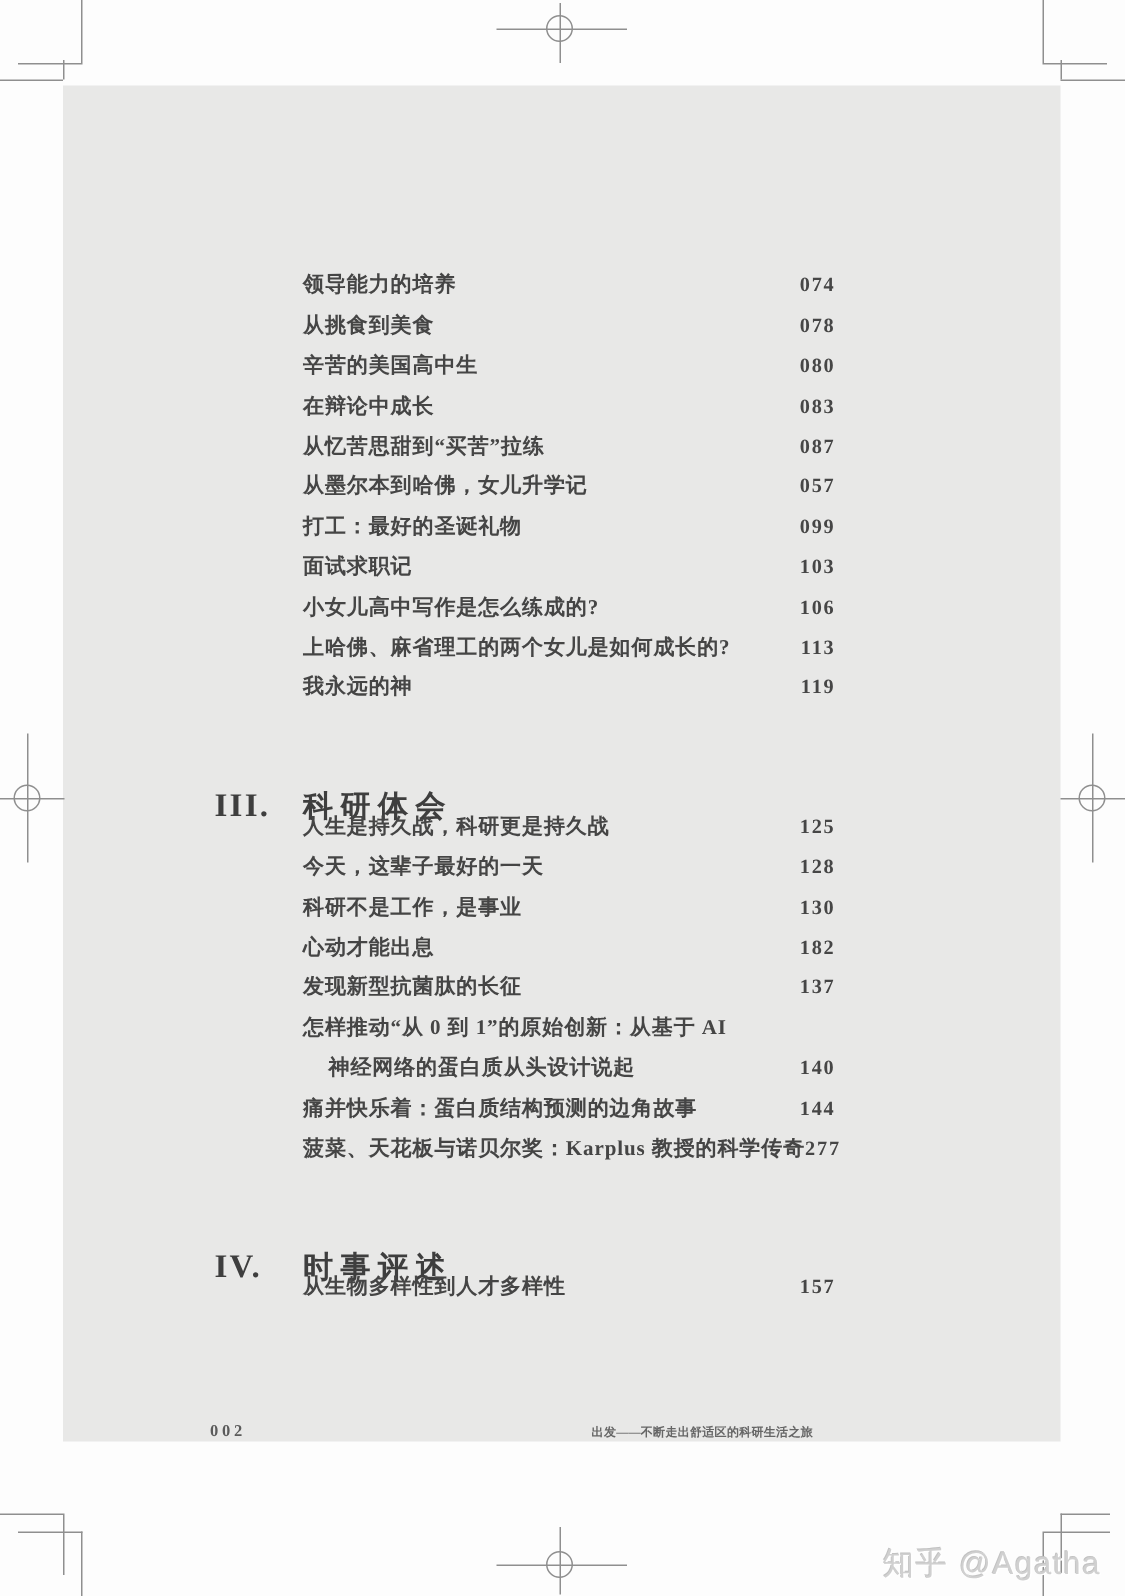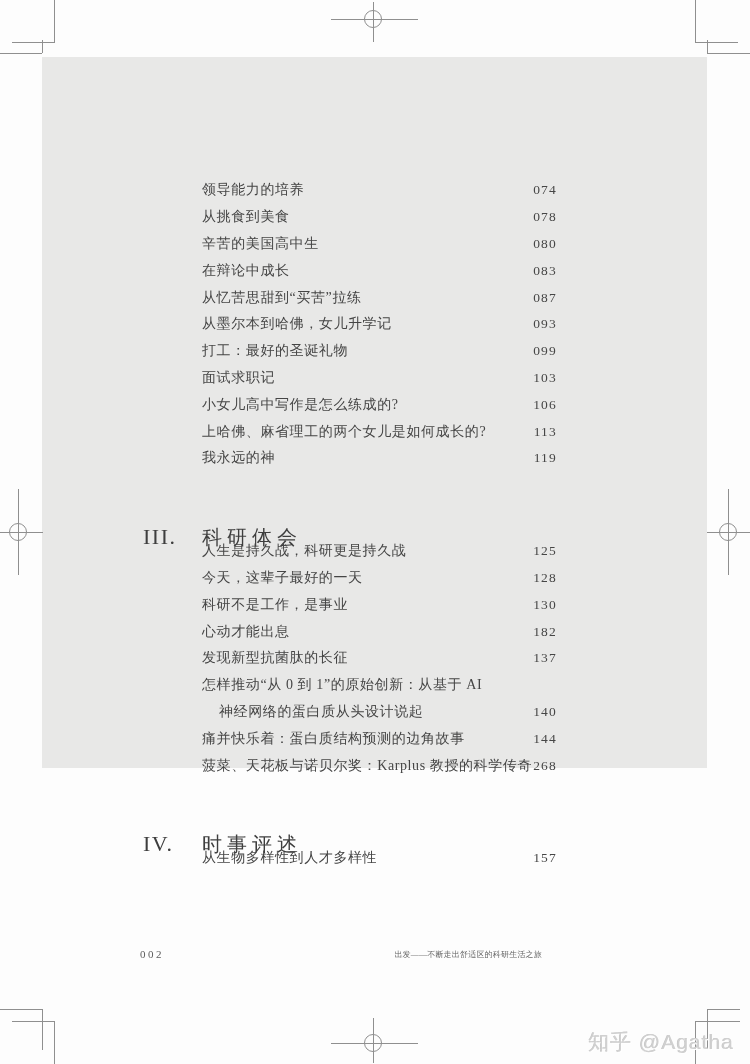--- a/index.html
+++ b/index.html
@@ -3,22 +3,22 @@
 <meta charset="utf-8">
 <style>
   html,body{margin:0;padding:0;}
   body{
     width:750px;height:1064px;position:relative;overflow:hidden;
     background:#fdfdfd;
     font-family:"Liberation Serif","DejaVu Serif",serif;
   }
   
   .page{
-    position:absolute;left:42px;top:57px;width:665px;height:711px;
-    background:#e8e8e7;z-index:1;
+    position:absolute;left:42px;top:57px;width:665px;height:904px;
+    background:#e8e8e7;z-index:1;font-weight:bold;
   }
   
   .toc{
     position:absolute;left:0;top:0;right:0;
     padding:120px 150px 0 101px;
     color:#454545;
   }
   .toc-row{
     display:flex;justify-content:space-between;align-items:center;
     height:26.8px;margin-left:59px;white-space:nowrap;
@@ -74,21 +74,21 @@
       <div class="toc-row">
         <span class="toc-title">在辩论中成长</span>
         <span class="toc-page">083</span>
       </div>
       <div class="toc-row">
         <span class="toc-title">从忆苦思甜到“买苦”拉练</span>
         <span class="toc-page">087</span>
       </div>
       <div class="toc-row">
         <span class="toc-title">从墨尔本到哈佛，女儿升学记</span>
-        <span class="toc-page">093</span>
+        <span class="toc-page">057</span>
       </div>
       <div class="toc-row">
         <span class="toc-title">打工：最好的圣诞礼物</span>
         <span class="toc-page">099</span>
       </div>
       <div class="toc-row">
         <span class="toc-title">面试求职记</span>
         <span class="toc-page">103</span>
       </div>
       <div class="toc-row">
@@ -134,21 +134,21 @@
       <div class="toc-row indent">
         <span class="toc-title">神经网络的蛋白质从头设计说起</span>
         <span class="toc-page">140</span>
       </div>
       <div class="toc-row">
         <span class="toc-title">痛并快乐着：蛋白质结构预测的边角故事</span>
         <span class="toc-page">144</span>
       </div>
       <div class="toc-row">
         <span class="toc-title">菠菜、天花板与诺贝尔奖：Karplus 教授的科学传奇</span>
-        <span class="toc-page">268</span>
+        <span class="toc-page">277</span>
       </div>
       <div class="toc-header">
         <span class="toc-numeral">IV.</span>
         <span class="toc-section-title">时事评述</span>
       </div>
       <div class="toc-row">
         <span class="toc-title">从生物多样性到人才多样性</span>
         <span class="toc-page">157</span>
       </div>
     </div>

